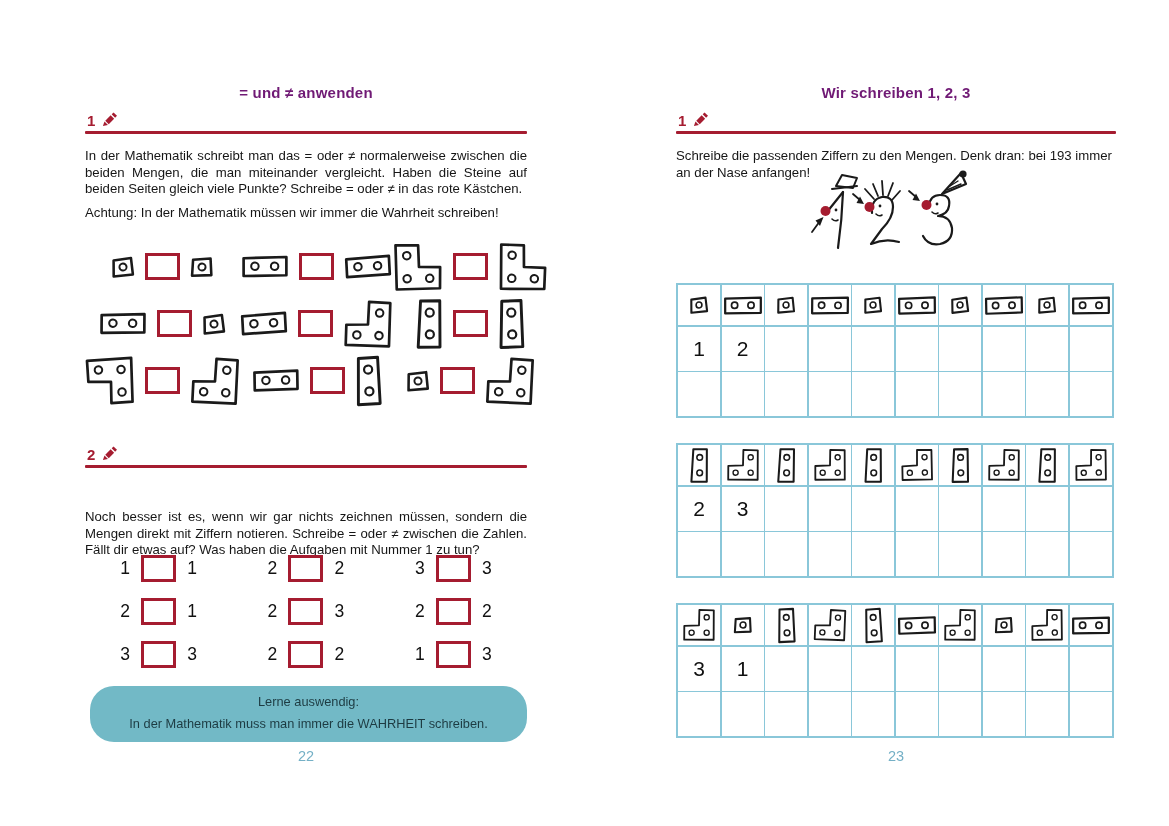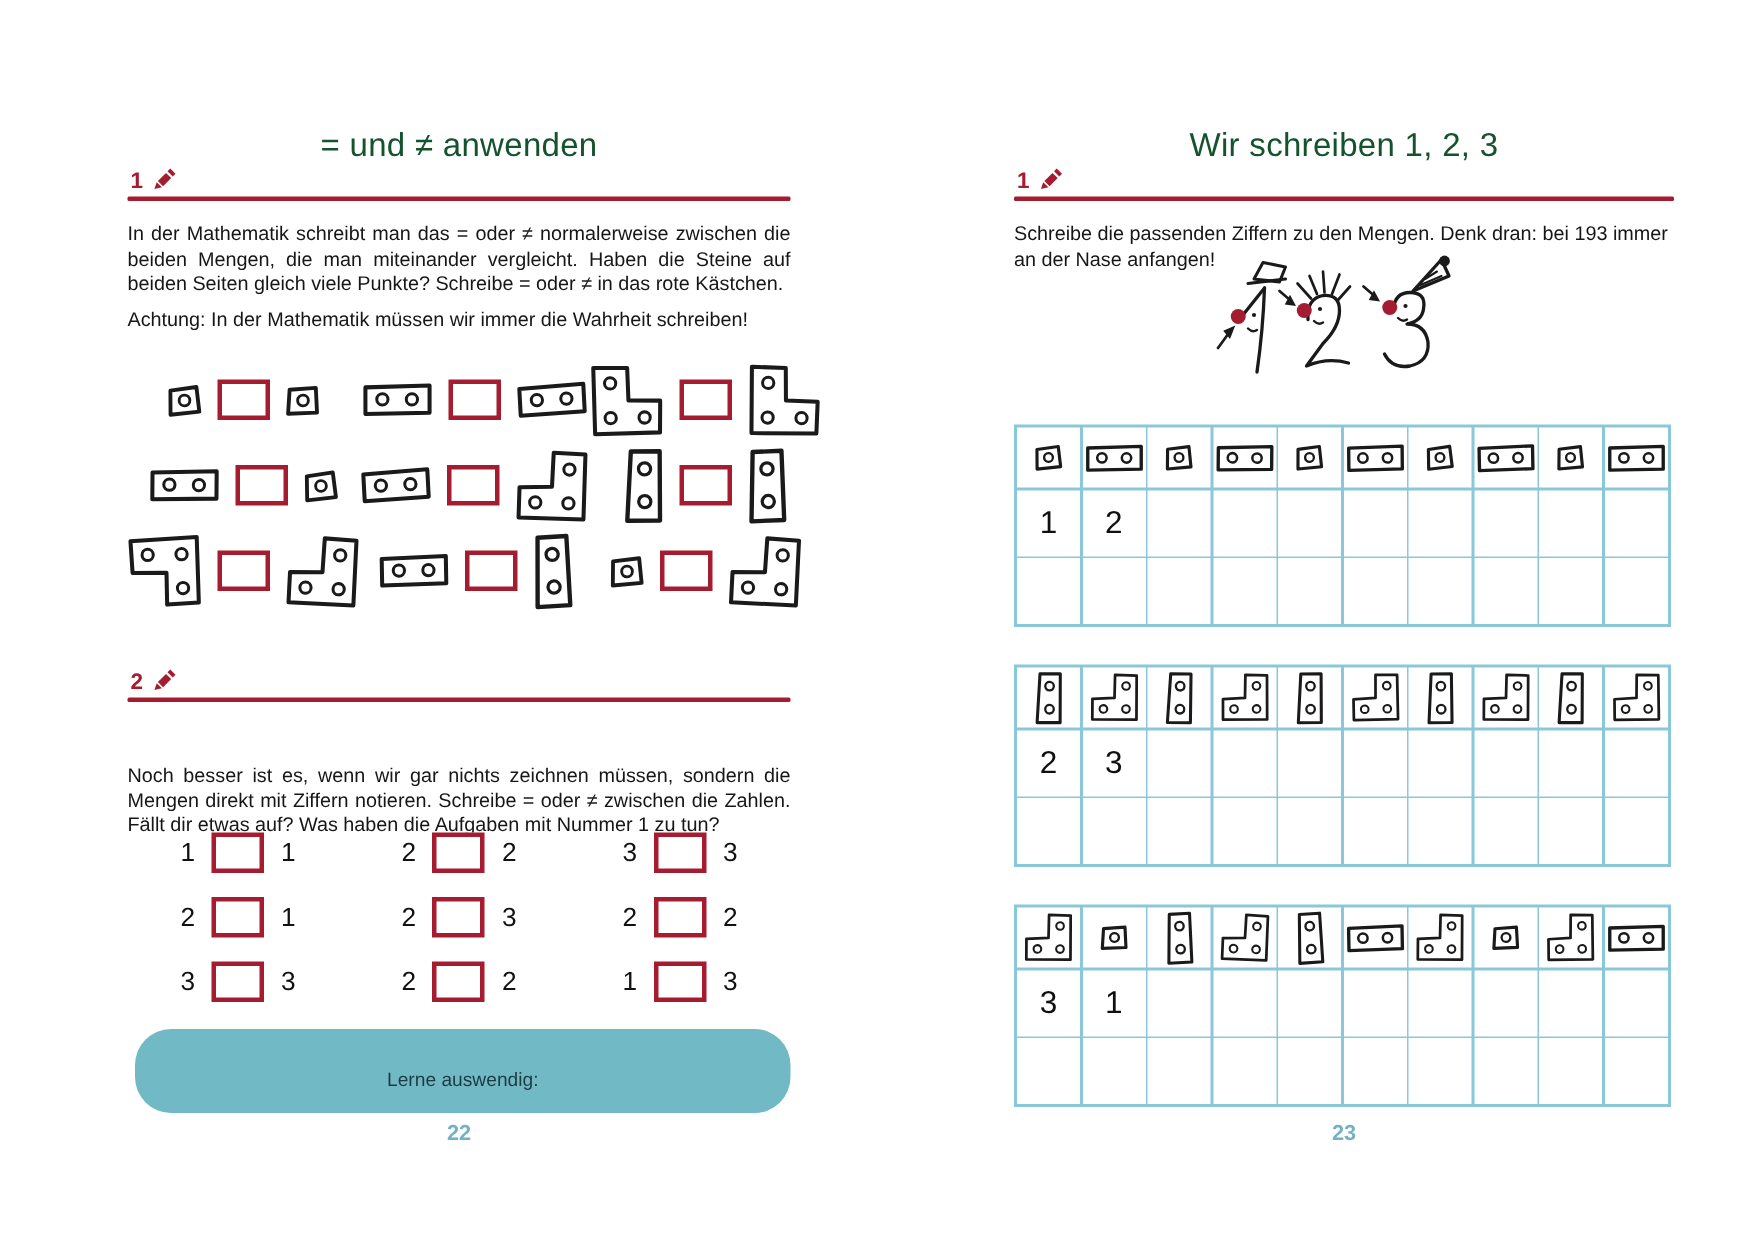--- a/index.html
+++ b/index.html
@@ -5,35 +5,35 @@
   :root{
     --red:#a51c30; --teal:#72b9c6; --gridline:#8ac7d9; --pageteal:#74b0c6; --ink:#1c1c1c;
   }
   *{box-sizing:border-box;margin:0;padding:0}
   html,body{width:1169px;height:826px}
   body{position:relative;background:#ffffff;font-family:"Liberation Sans",sans-serif;color:var(--ink);overflow:hidden}
   .abs{position:absolute}
   .page{position:absolute;top:0;height:826px}
   .page-left{left:0;width:584px}
   .page-right{left:616px;width:585px}
-  .page-title{font-size:22px;font-weight:400;color:#14532d;text-align:center;letter-spacing:.2px}
+  .page-title{font-size:15px;font-weight:700;color:#701a75;text-align:center;letter-spacing:.2px}
   .task-header{display:flex;align-items:flex-end;gap:6px}
   .task-num{color:var(--red);font-size:15px;font-weight:600;line-height:1}
   .rule{height:2.5px;background:var(--red);border-radius:1px}
   .body-text{font-size:13.2px;line-height:16.6px;color:#161616}
   .just{text-align:justify;text-align-last:left}
   .stone-grid{display:grid;grid-template-columns:repeat(3,1fr);grid-template-rows:repeat(3,57px)}
   .num-grid{display:grid;grid-template-columns:repeat(3,1fr);grid-template-rows:repeat(3,43px)}
   .compare-cell{display:flex;align-items:center;justify-content:center;gap:10px}
   .redbox{width:35px;height:27px;border:3px solid var(--red);background:#fff;flex:0 0 auto}
   .cmp-num{font-size:17.5px;font-weight:500;color:#111;width:12px;text-align:center}
-  .memo{background:var(--teal);border-radius:24px;text-align:center;color:#1d3b42;padding-top:26px}
+  .memo{background:var(--teal);border-radius:24px;text-align:center;color:#1d3b42;padding-top:8px}
   .memo-l1,.memo-l2{font-size:12.8px;font-weight:500}
   .memo-l2{margin-top:7px}
-  .pagenum{color:var(--pageteal);font-size:14.5px;font-weight:700;text-align:center}
+  .pagenum{color:var(--pageteal);font-size:14.5px;font-weight:400;text-align:center}
   .ngrid{background:var(--gridline);padding:2px;display:grid;grid-template-columns:repeat(10,1fr);grid-template-rows:40px 44px 44px;gap:1.5px}
   .ngrid .cell{background:#fff;display:flex;align-items:center;justify-content:center}
   .ans{font-size:21px;font-weight:500;color:#101010}
   svg.stone{display:block}
   .fig123{display:flex;justify-content:center}
 </style>
 </head>
 <body>
 
 <section class="page page-left">
@@ -233,20 +233,21 @@
       </div>
       <div class="compare-cell">
         <span class="cmp-num">1</span>
         <div class="redbox"></div>
         <span class="cmp-num">3</span>
       </div>
     </div>
 
   <div class="abs memo" style="left:90px;top:686px;width:437px;height:56px">
     <div class="memo-l1">Lerne auswendig:</div>
+    <div class="memo-l2">In der Mathematik muss man immer die WAHRHEIT schreiben.</div>
   </div>
 
   <div class="abs pagenum" style="left:85px;top:748px;width:442px">22</div>
 </section>
 
 <section class="page page-right">
   <h1 class="abs page-title" style="left:60px;top:84px;width:440px">Wir schreiben 1, 2, 3</h1>
 
   <div class="abs task-header" style="left:62px;top:111px">
     <span class="task-num">1</span>

